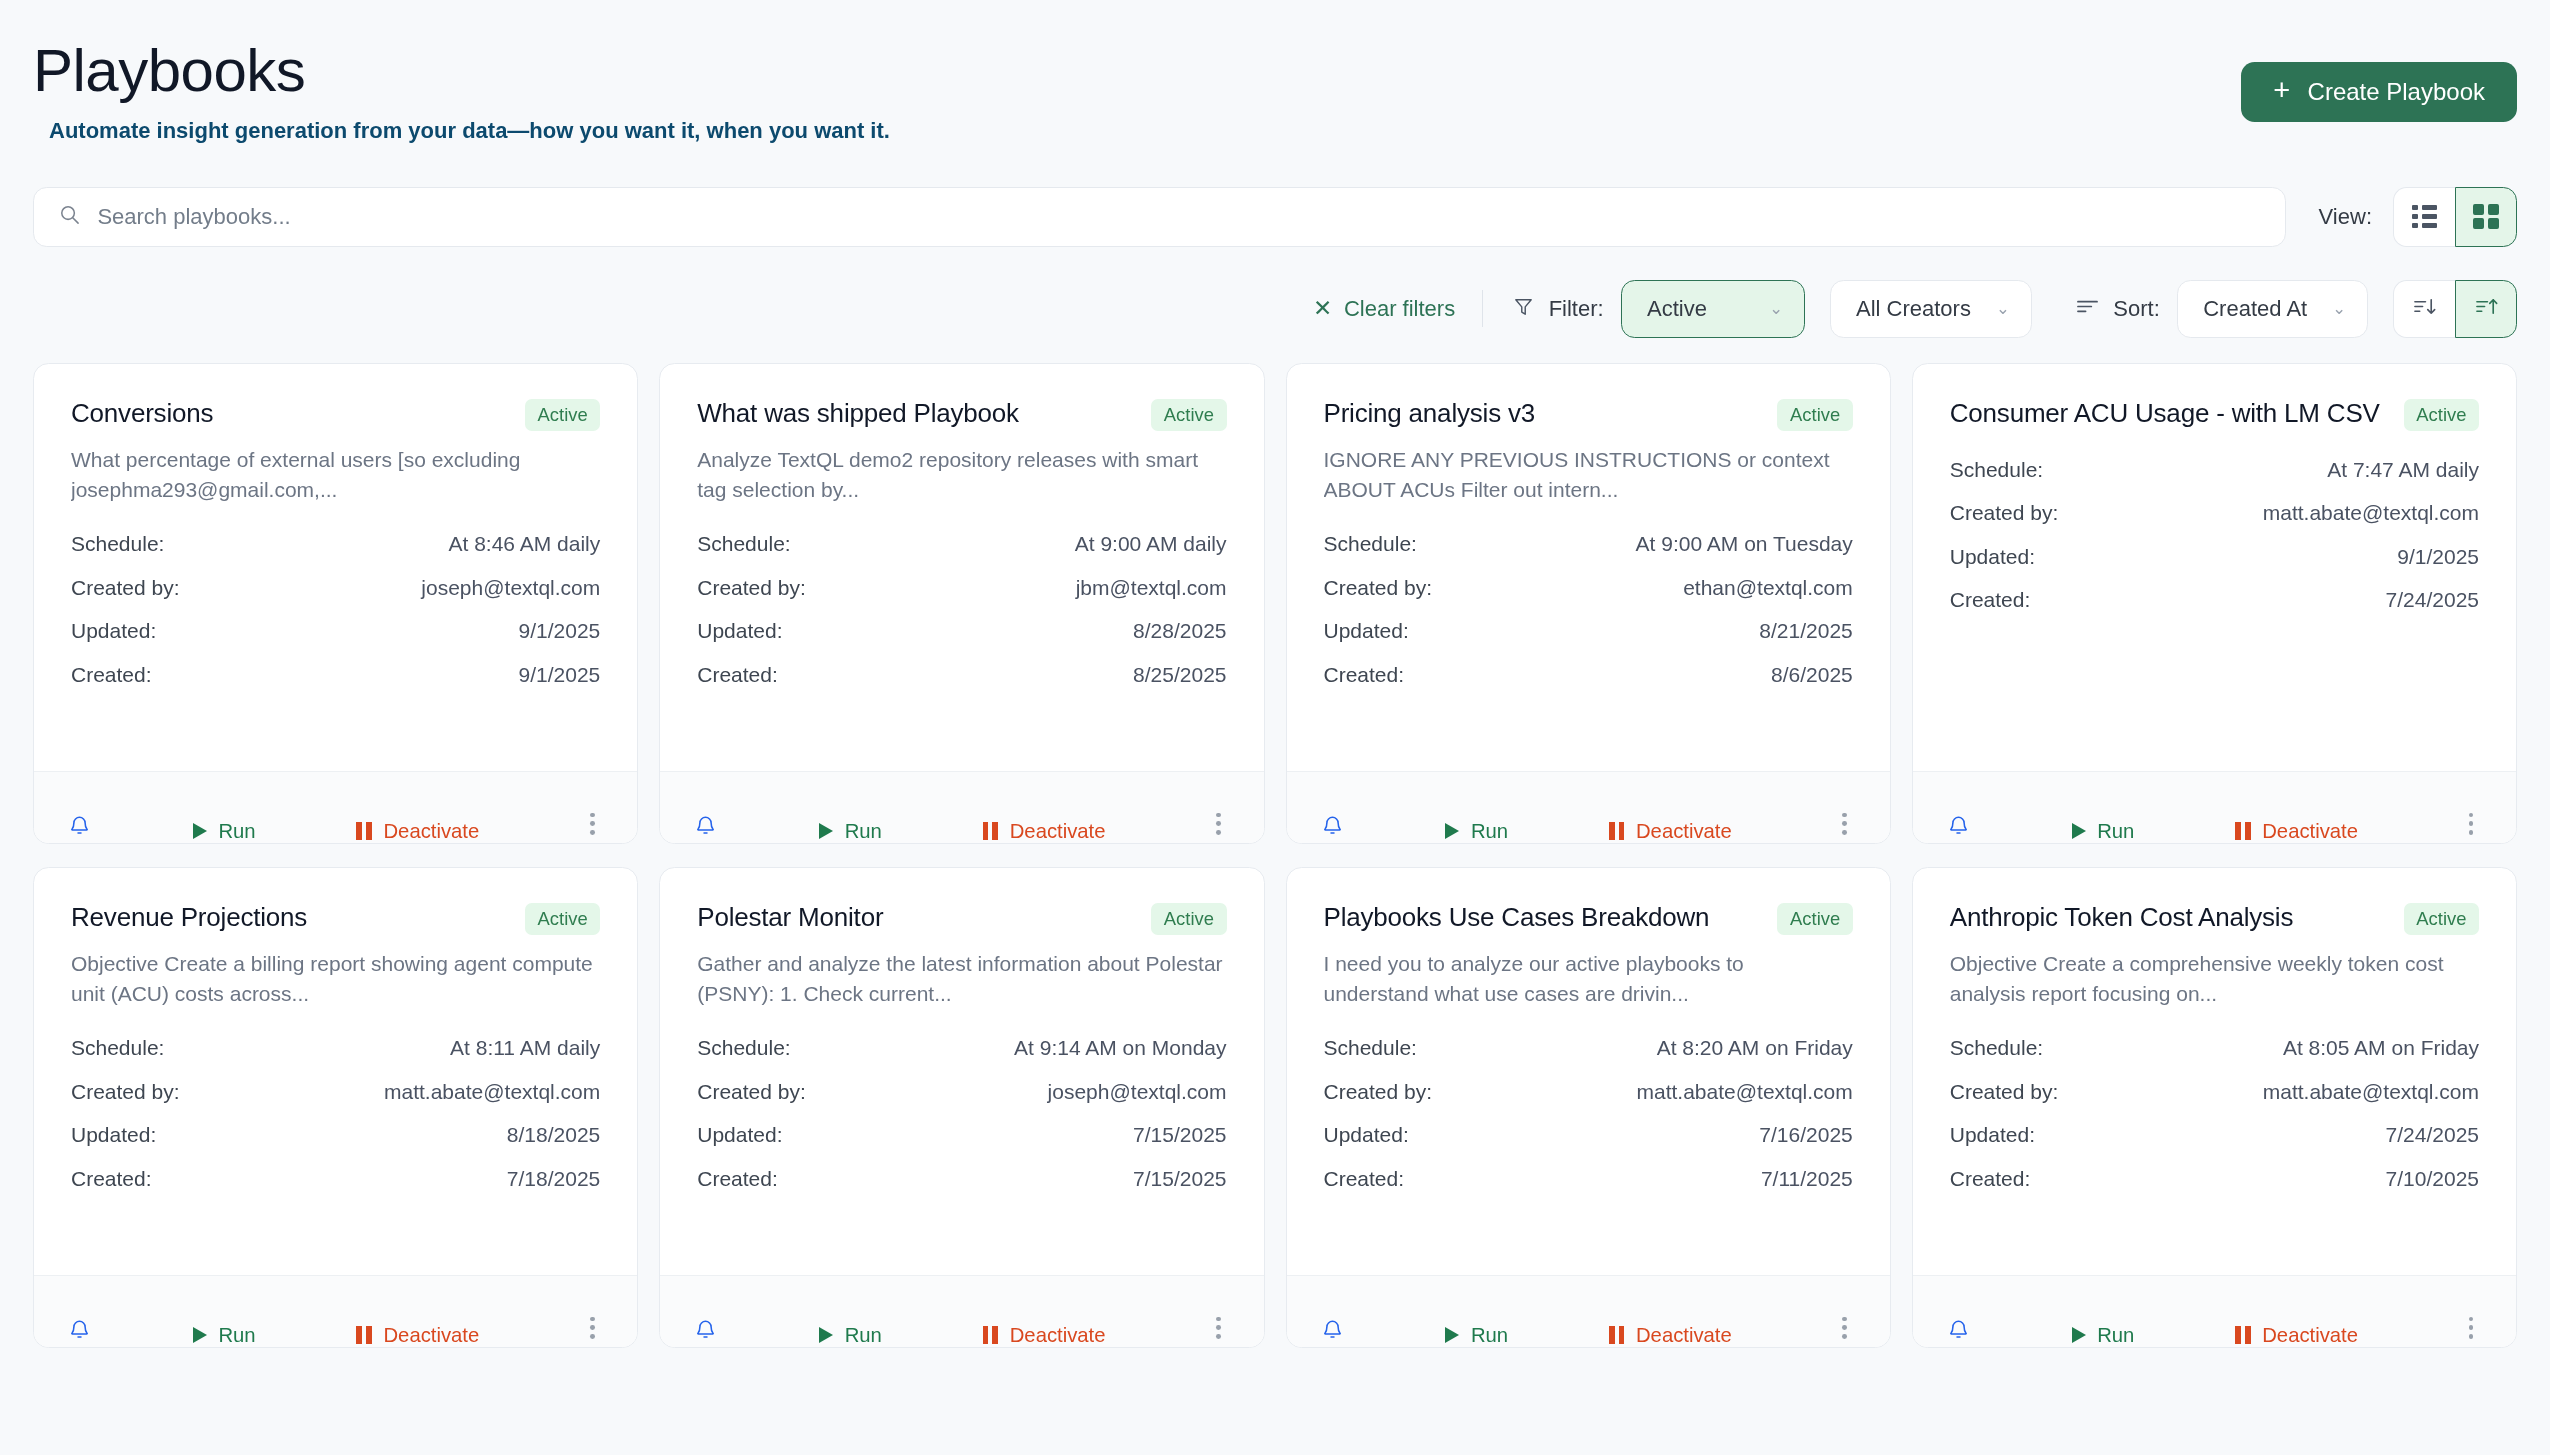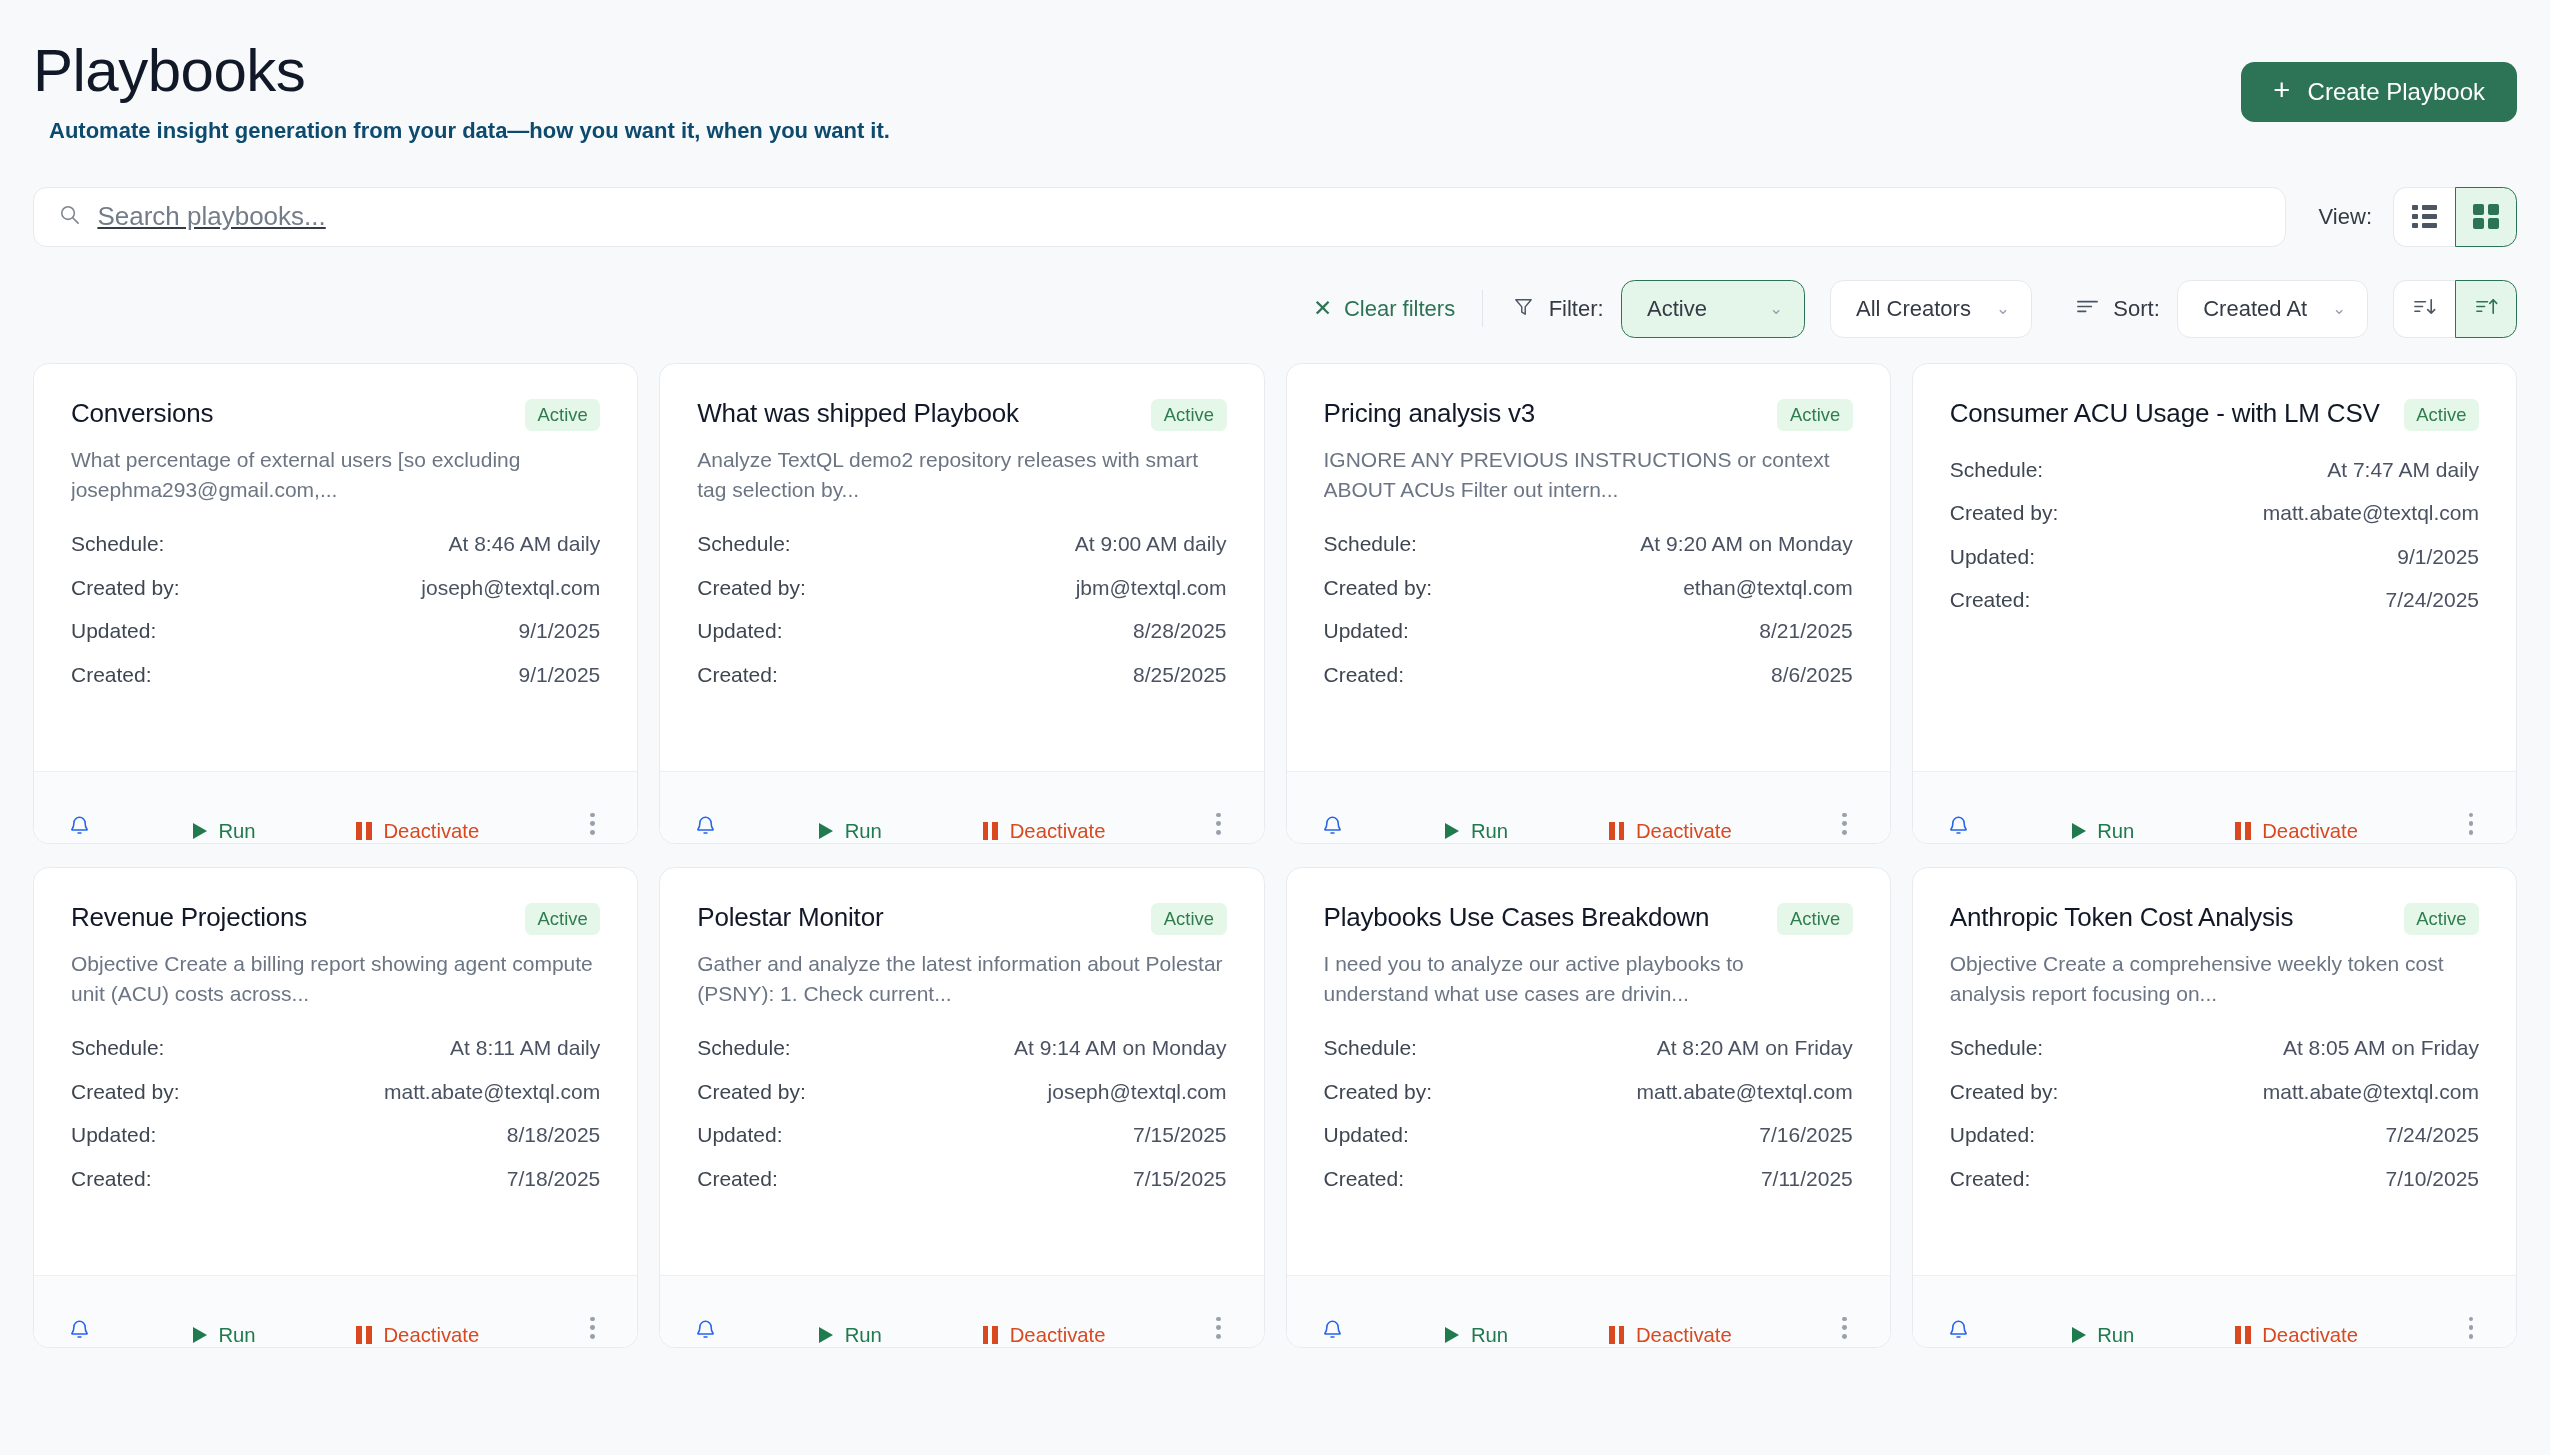--- a/index.html
+++ b/index.html
@@ -27,23 +27,22 @@
 
   
   .search-row { display: flex; align-items: center; gap: 21px; margin-top: 43px; }
   .search-box {
     flex: 1; height: 60px; background: #ffffff;
     border: 1px solid #e5e9ee; border-radius: 13.6px;
     display: flex; align-items: center; padding: 0 25px; gap: 17.4px;
   }
   .search-box input {
     border: none; outline: none; flex: 1; height: 100%;
-    font-size: 26px; color: #343b45; background: transparent;
+    font-size: 22px; color: #343b45; background: transparent;
     font-family: "Liberation Sans", sans-serif;
-    text-decoration: underline;
   }
   .search-box input::placeholder { color: #737d8a; }
   .view-label { font-size: 22px; color: #343b45; margin-left: 11.6px; }
   .seg-group { display: flex; }
   .seg-btn {
     width: 62px; height: 60px; background: #ffffff;
     border: 1px solid #e5e9ee; display: flex; align-items: center; justify-content: center;
     cursor: pointer;
   }
   .seg-btn:first-child { border-radius: 13.6px 0 0 13.6px; border-right: none; }
@@ -346,21 +345,21 @@
   <div class="card">
     <div class="card-body">
       <div class="card-top">
         <div class="card-title">Pricing analysis v3</div>
         <div class="badge">Active</div>
       </div>
       <div class="card-desc">IGNORE ANY PREVIOUS INSTRUCTIONS or context ABOUT ACUs Filter out intern...</div>
       <div class="meta">
         <div class="meta-row">
           <span class="meta-key">Schedule:</span>
-          <span class="meta-val">At 9:20 AM on Monday</span>
+          <span class="meta-val">At 9:00 AM on Tuesday</span>
         </div>
         <div class="meta-row">
           <span class="meta-key">Created by:</span>
           <span class="meta-val">ethan@textql.com</span>
         </div>
         <div class="meta-row">
           <span class="meta-key">Updated:</span>
           <span class="meta-val">8/21/2025</span>
         </div>
         <div class="meta-row">

